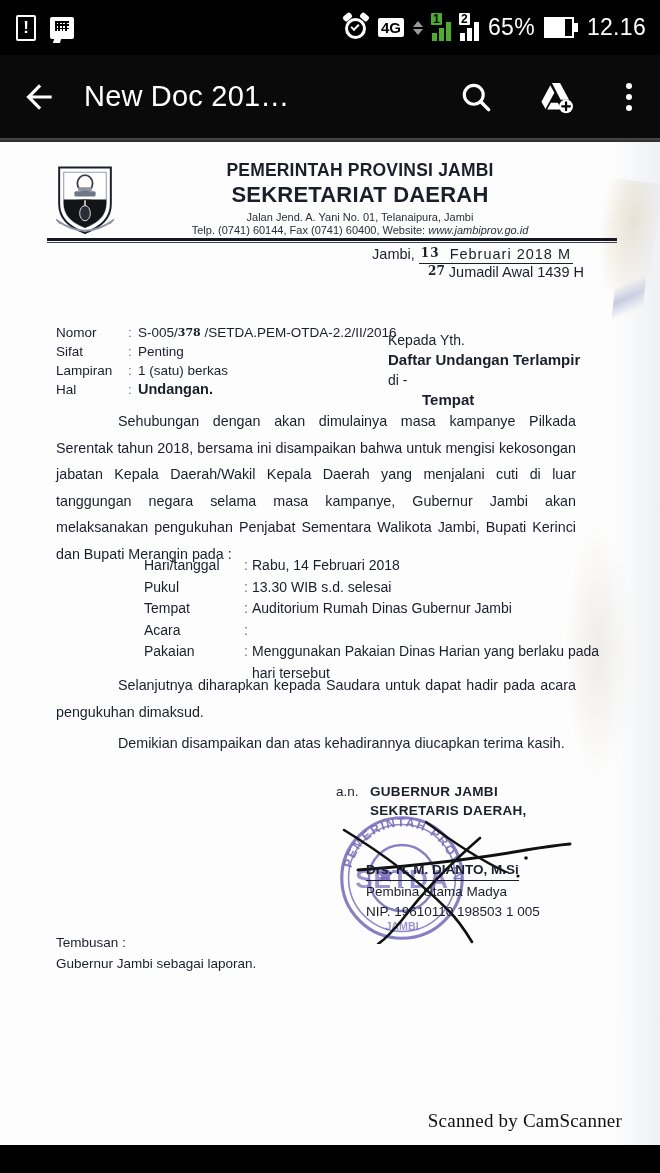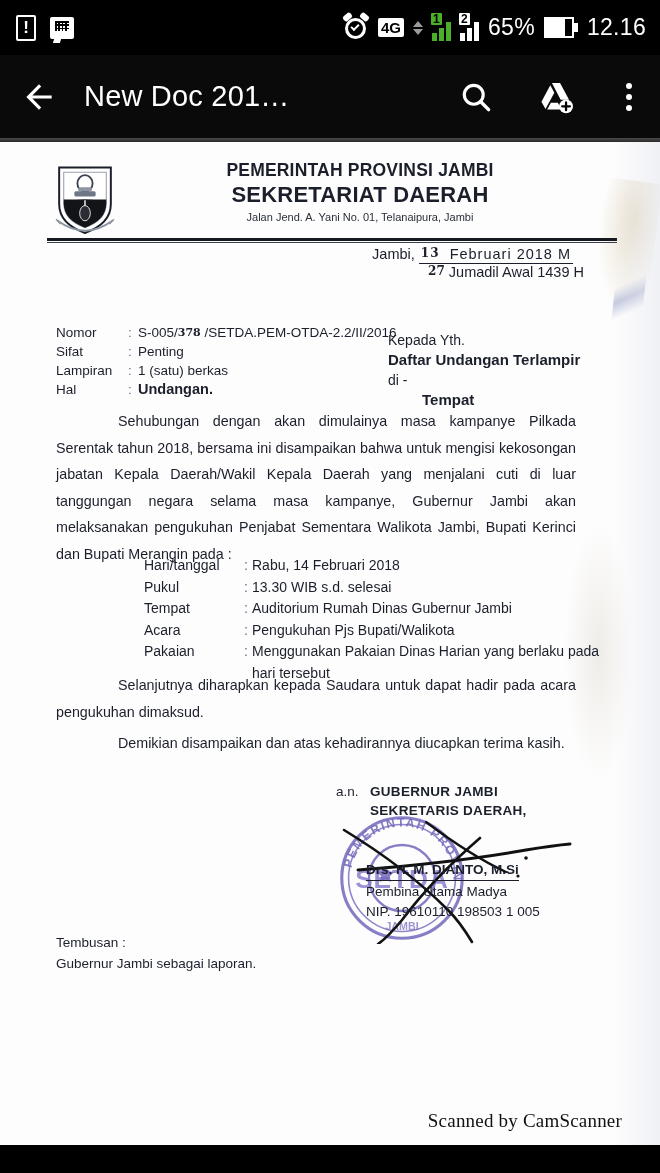--- a/index.html
+++ b/index.html
@@ -260,20 +260,21 @@
         <path d="M25 55 q25 -6 50 0 -8 5 -25 5 -17 0 -25 -5z" fill="#121418"></path>
         <path d="M50 53 v26" stroke="#e9e9ee" stroke-width="2"></path>
         <ellipse cx="50" cy="70" rx="7" ry="10" fill="#2a2d36" stroke="#e9e9ee" stroke-width="1.2"></ellipse>
         <path d="M14 80 q36 26 72 0" fill="none" stroke="#8d94a2" stroke-width="2.6"></path>
         <path d="M12 78 l6 6 M88 78 l-6 6" stroke="#8d94a2" stroke-width="2.2"></path>
       </svg>
       <div class="kop-text">
         <div class="kop-l1">PEMERINTAH PROVINSI JAMBI</div>
         <div class="kop-l2">SEKRETARIAT DAERAH</div>
         <div class="kop-l3">Jalan Jend. A. Yani No. 01, Telanaipura, Jambi</div>
+        <div class="kop-l4"><span>Telp. (0741) 60144, Fax (0741) 60400, Website: </span><em>www.jambiprov.go.id</em></div>
       </div>
       <div class="rule"></div>
       <div class="rule2"></div>
     </div>
 
     <div class="dateblock">
       <div class="dl1"><span>Jambi,</span>&nbsp;<span class="uline"><span class="hw">13</span>&nbsp; <span>Februari 2018 M</span></span></div>
       <div class="dl2"><span class="hw">27</span> <span>Jumadil Awal 1439 H</span></div>
     </div>
 
@@ -321,21 +322,20 @@
         <span class="v">13.30 WIB s.d. selesai</span>
       </div>
       <div class="drow">
         <span class="k">Tempat</span>
         <span class="c">:</span>
         <span class="v">Auditorium Rumah Dinas Gubernur Jambi</span>
       </div>
       <div class="drow">
         <span class="k">Acara</span>
         <span class="c">:</span>
-        <span class="v">Pengukuhan Pjs Bupati/Walikota</span>
       </div>
       <div class="drow">
         <span class="k">Pakaian</span>
         <span class="c">:</span>
         <span class="v">Menggunakan Pakaian Dinas Harian yang berlaku pada</span>
       </div>
       <div class="dcont">hari tersebut</div>
     </div>
 
     <div class="para p2">Selanjutnya diharapkan kepada Saudara untuk dapat hadir pada acara pengukuhan dimaksud.</div>

